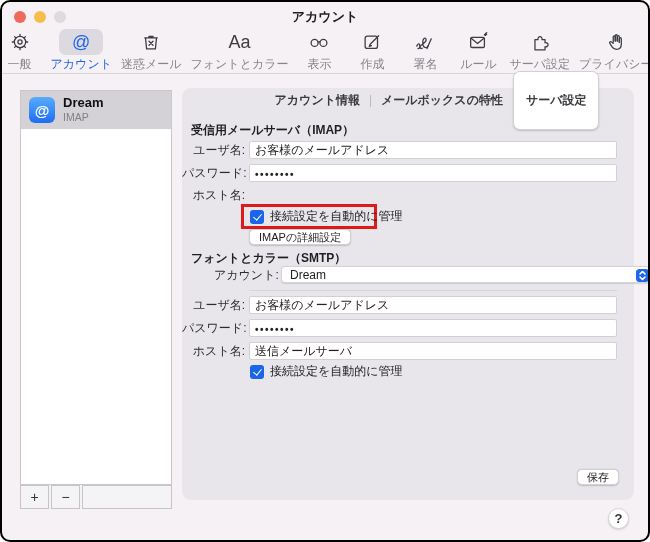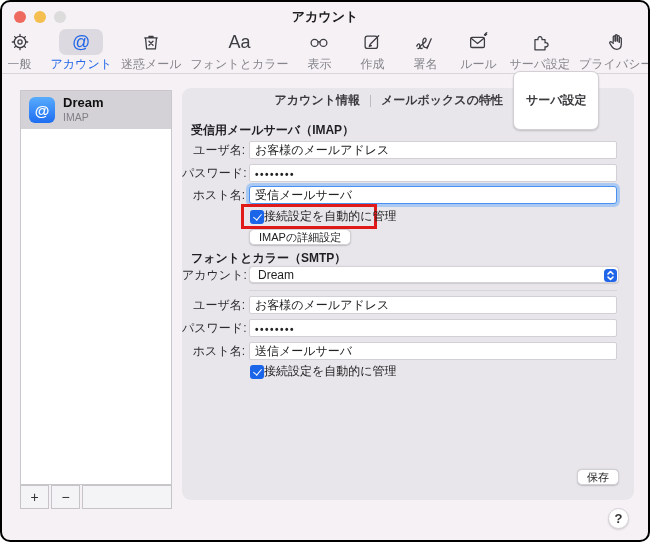--- a/index.html
+++ b/index.html
@@ -61,21 +61,21 @@
   .frow{position:absolute;left:0;right:0;height:28px;}
   .flabel{position:absolute;left:0;top:0;width:63px;height:18px;line-height:18px;
     text-align:right;font-size:12px;color:#2c2c30;white-space:nowrap;}
   .finput{position:absolute;left:67px;top:0;width:368px;height:18px;
     background:#fff;border:1px solid #d2cfd5;border-radius:2px;
     font-family:inherit;font-size:12px;color:#222;padding:0 5px;outline:none;}
   .finput.pw{font-size:10px;font-weight:bold;letter-spacing:1.5px;padding-top:2px;}
   .finput.focused{border:1px solid #4a90ee;box-shadow:0 0 0 3px #a9c9f3;border-radius:3px;}
   .hsep{position:absolute;left:67px;width:368px;height:1px;background:#d8d5da;}
   
-  .chkrow{position:absolute;display:flex;align-items:center;height:15px;}
+  .chkrow{position:absolute;display:flex;align-items:center;gap:6px;height:15px;}
   .chk{width:14px;height:14px;border-radius:3px;background:#1b65e8;position:relative;flex:0 0 auto;}
   .chk::after{content:"";position:absolute;left:4.5px;top:2px;width:4px;height:7px;
     border:solid #fff;border-width:0 1.8px 1.8px 0;transform:rotate(40deg);}
   .chklabel{font-size:12px;color:#222;white-space:nowrap;}
   .redbox{position:absolute;left:59px;top:116px;width:136px;height:25px;
     border:3px solid #e01a18;}
   
   .mac-btn{position:absolute;background:#fff;border:1px solid #d2d0d5;border-radius:5px;
     box-shadow:0 0.5px 1.5px rgba(0,0,0,.18);font-family:inherit;
     font-size:11px;color:#222;display:flex;align-items:center;justify-content:center;
@@ -227,34 +227,33 @@
     <div class="frow" style="top:53px;">
       <div class="flabel">ユーザ名:</div>
       <input class="finput" value="お客様のメールアドレス" style="">
     </div>
     <div class="frow" style="top:76px;">
       <div class="flabel">パスワード:</div>
       <input class="finput pw" value="••••••••" style="">
     </div>
     <div class="frow" style="top:98px;">
       <div class="flabel">ホスト名:</div>
-      <input class="finput focused" value="受信メールサーバ" style="">
     </div>
 
     <div class="redbox"></div>
     <div class="chkrow" style="left:68px;top:121px;">
       <div class="chk"></div>
       <div class="chklabel">接続設定を自動的に管理</div>
     </div>
 
     <div class="mac-btn" style="left:67px;top:141px;height:16px;padding:0 9px;">IMAPの詳細設定</div>
 
     <div class="sec-heading" style="top:162px;">フォントとカラー（SMTP）</div>
 
-    <div class="frow" style="top:178px;">
+    <div class="frow" style="top:178px;margin-left:32px;">
       <div class="flabel">アカウント:</div>
       <div class="dropdown">
         <div class="dd-value">Dream</div>
         <div class="dd-step">
           <svg width="9" height="11" viewBox="0 0 9 11" fill="none" stroke="#fff" stroke-width="1.6" stroke-linecap="round" stroke-linejoin="round">
             <path d="M2 4l2.5-2.5L7 4M2 7l2.5 2.5L7 7"></path>
           </svg>
         </div>
       </div>
     </div>

